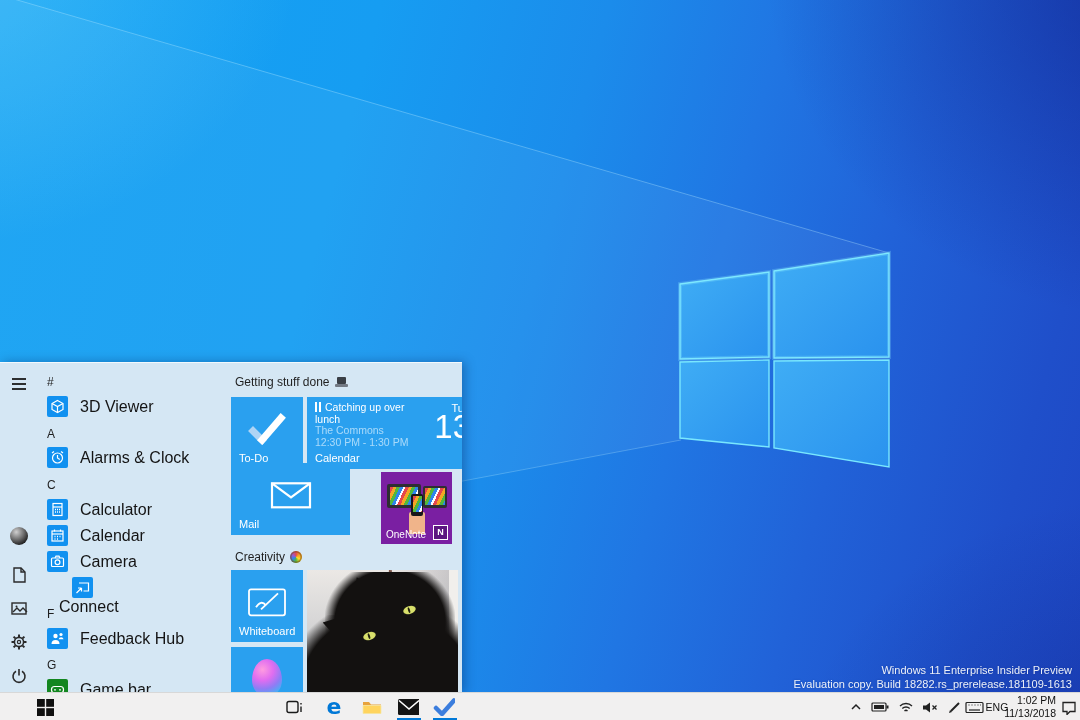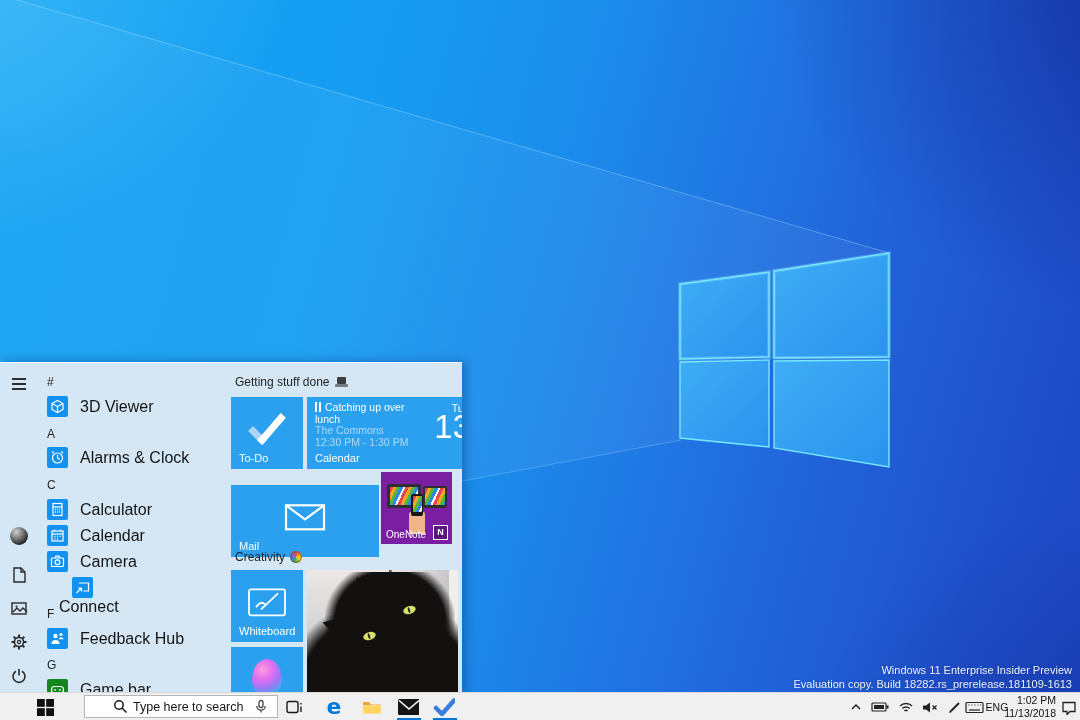--- a/index.html
+++ b/index.html
@@ -287,21 +287,21 @@
       <span class="tlabel">Calendar</span>
       <span style="position:absolute;right:5px;bottom:5px;">
         <svg width="12" height="12" fill="none" stroke="#fff" stroke-width="1">
           <rect x="1" y="2" width="10" height="9"></rect>
             <line x1="1" y1="4.5" x2="11" y2="4.5"></line>
           <line x1="3.5" y1="6.5" x2="8.5" y2="6.5"></line>
             <line x1="3.5" y1="8.5" x2="8.5" y2="8.5"></line>
           </svg></span>
     </div>
 
-    <div class="tile" style="left:231px;top:122px;width:148px;height:72px;">
+    <div class="tile" style="left:231px;top:100px;width:119px;height:72px;">
       <span class="center">
         <svg width="42" height="30" fill="none" stroke="#fff" stroke-width="2.2">
           <rect x="2" y="3" width="38" height="24"></rect>
             <polyline points="2,3 21,17 40,3"></polyline>
           </svg></span>
       <span class="tlabel">Mail</span>
     </div>
 
     <div class="tile" style="left:381px;top:109px;width:71px;height:72px;background:#7a1fa2;">
       <div class="on-tab" style="left:6px;top:12px;width:34px;height:24px;"></div>
@@ -351,34 +351,20 @@
 
     <div class="tb-ico" style="left:34px;">
       <svg width="17" height="17" fill="#101010">
         <rect x="0" y="0" width="7.8" height="7.8"></rect>
           <rect x="9.2" y="0" width="7.8" height="7.8"></rect>
         <rect x="0" y="9.2" width="7.8" height="7.8"></rect>
           <rect x="9.2" y="9.2" width="7.8" height="7.8"></rect>
         </svg>
     </div>
 
-    <div class="searchbox">
-      <span style="position:absolute;left:28px;top:3px;">
-        <svg width="15" height="15" fill="none" stroke="#1a1a1a" stroke-width="1.5">
-          <circle cx="6" cy="6" r="4.2"></circle>
-            <line x1="9.2" y1="9.2" x2="13.5" y2="13.5"></line>
-          </svg></span>
-      <input type="text" placeholder="Type here to search" style="">
-      <span style="position:absolute;right:9px;top:3px;">
-        <svg width="14" height="15" fill="none" stroke="#444" stroke-width="1.3">
-          <rect x="5" y="1.5" width="4" height="7" rx="2"></rect>
-            <path d="M2.8,7 a4.2,4.2 0 0 0 8.4,0"></path>
-            <line x1="7" y1="11.2" x2="7" y2="13.5"></line>
-          </svg></span>
-    </div>
 
     <div class="tb-ico" style="left:283px;">
       <svg width="20" height="18" fill="none" stroke="#1a1a1a" stroke-width="1.4">
         <rect x="3" y="3.5" width="11" height="11" rx="2"></rect>
           <line x1="17" y1="5" x2="17" y2="6.5"></line>
           <line x1="17" y1="8.5" x2="17" y2="14"></line>
         </svg>
     </div>
     <div class="tb-ico" style="left:323px;">
       <span class="edge-e">e</span>

